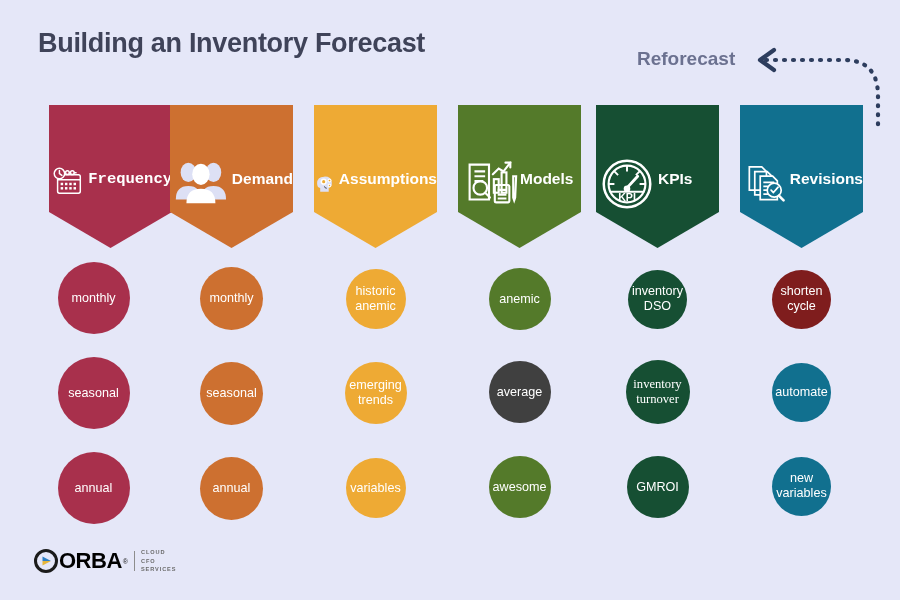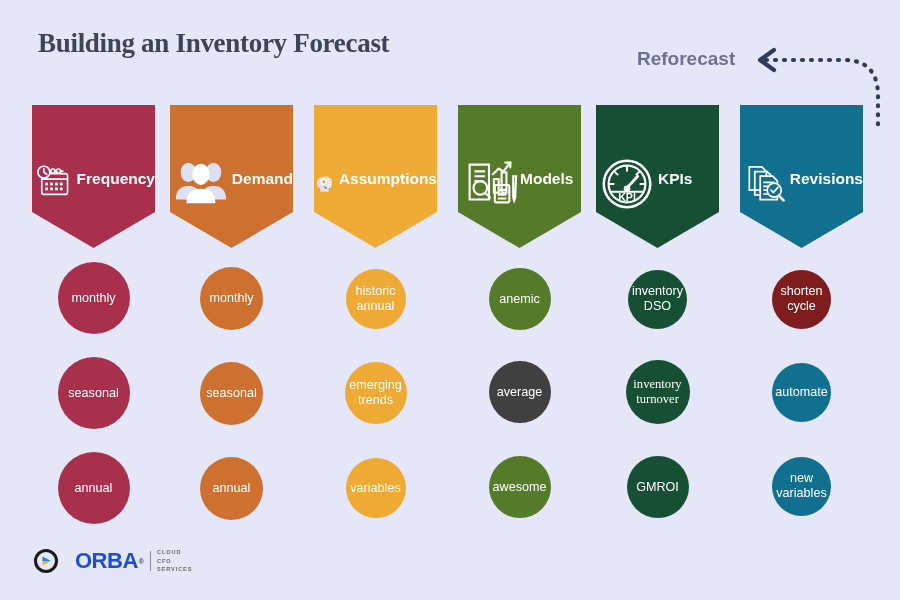--- a/index.html
+++ b/index.html
@@ -23,21 +23,20 @@
   
   .page-title {
     position: absolute;
     left: 38px;
     top: 28px;
     font-size: 27px;
     font-weight: bold;
     color: #3f4359;
     letter-spacing: -0.3px;
     white-space: nowrap;
-    font-family: Liberation Serif, serif;
   }
 
   
   .reforecast-label {
     position: absolute;
     left: 637px;
     top: 48px;
     font-size: 19px;
     font-weight: bold;
     color: #6b7190;
@@ -112,25 +111,24 @@
     left: 34px;
     top: 546px;
     display: flex;
     align-items: center;
     height: 30px;
   }
   .logo-mark { display: block; }
   .logo-word {
     font-size: 22px;
     font-weight: bold;
-    color: #1d4ed8;
+    color: #000000;
     letter-spacing: -0.5px;
     margin-left: 1px;
     line-height: 1;
-    padding-left: 16px;
   }
   .logo-reg {
     font-size: 7px;
     color: #1b1b1b;
     vertical-align: super;
     margin-left: 1px;
   }
   .logo-divider {
     width: 1px;
     height: 20px;
@@ -155,21 +153,21 @@
 
   <div class="page-title">Building an Inventory Forecast</div>
 
   <div class="reforecast-label">Reforecast</div>
 
   <svg class="reforecast-arrow" viewBox="0 0 150 100">
     <path d="M 22 20 L 100 20 Q 134 20 134 56 L 134 92" fill="none" stroke="#2d3d5e" stroke-width="4.2" stroke-linecap="round" stroke-dasharray="1 8"></path>
     <path d="M 30 10 L 16 20 L 30 30" fill="none" stroke="#2d3d5e" stroke-width="4.2" stroke-linecap="round" stroke-linejoin="round"></path>
   </svg>
 
-  <div class="column" style="left:32px;">
+  <div class="column" style="left:49px;font-family:Liberation Mono, monospace;">
     <div class="banner" style="background:#a8304c;">
       <svg class="banner-icon" viewBox="0 0 64 64">
         <g fill="none" stroke="#fff" stroke-width="2.4">
           <rect x="14" y="17" width="37" height="30" rx="3"></rect>
           <line x1="14" y1="25" x2="51" y2="25"></line>
           <circle cx="17" cy="15" r="8.5" fill="#a8304c"></circle>
           <path d="M17 10 L17 15 L21 18" stroke-linecap="round"></path>
           <line x1="27" y1="13.5" x2="45" y2="13.5"></line>
           <circle cx="30" cy="13.5" r="3" fill="#a8304c"></circle>
           <circle cx="38" cy="13.5" r="3" fill="#a8304c"></circle>
@@ -234,21 +232,21 @@
         <circle cx="40" cy="23" r="5" fill="#ffffff"></circle>
         <circle cx="40" cy="23" r="2.2" fill="#eeaa34"></circle>
         <circle cx="40" cy="36" r="4.5" fill="#ffffff"></circle>
         <circle cx="40" cy="36" r="2" fill="#eeaa34"></circle>
         <path d="M27 38 q0 5 6 5" fill="none" stroke="#2b2b2b" stroke-width="2"></path>
       </svg>
       <div class="banner-label">Assumptions</div>
     </div>
   </div>
   <div class="circle-row" style="left:314px; top:268px; height:62px;">
-    <div class="circle" style="background:#eeaa34;width:60px;height:60px;">historic annual</div>
+    <div class="circle" style="background:#eeaa34;width:60px;height:60px;">historic anemic</div>
   </div>
   <div class="circle-row" style="left:314px; top:362px; height:62px;">
     <div class="circle" style="background:#eeaa34;width:62px;height:62px;">emerging trends</div>
   </div>
   <div class="circle-row" style="left:314px; top:457px; height:62px;">
     <div class="circle" style="background:#eeaa34;width:60px;height:60px;">variables</div>
   </div>
 
   <div class="column" style="left:458px;">
     <div class="banner" style="background:#547a2a;">

